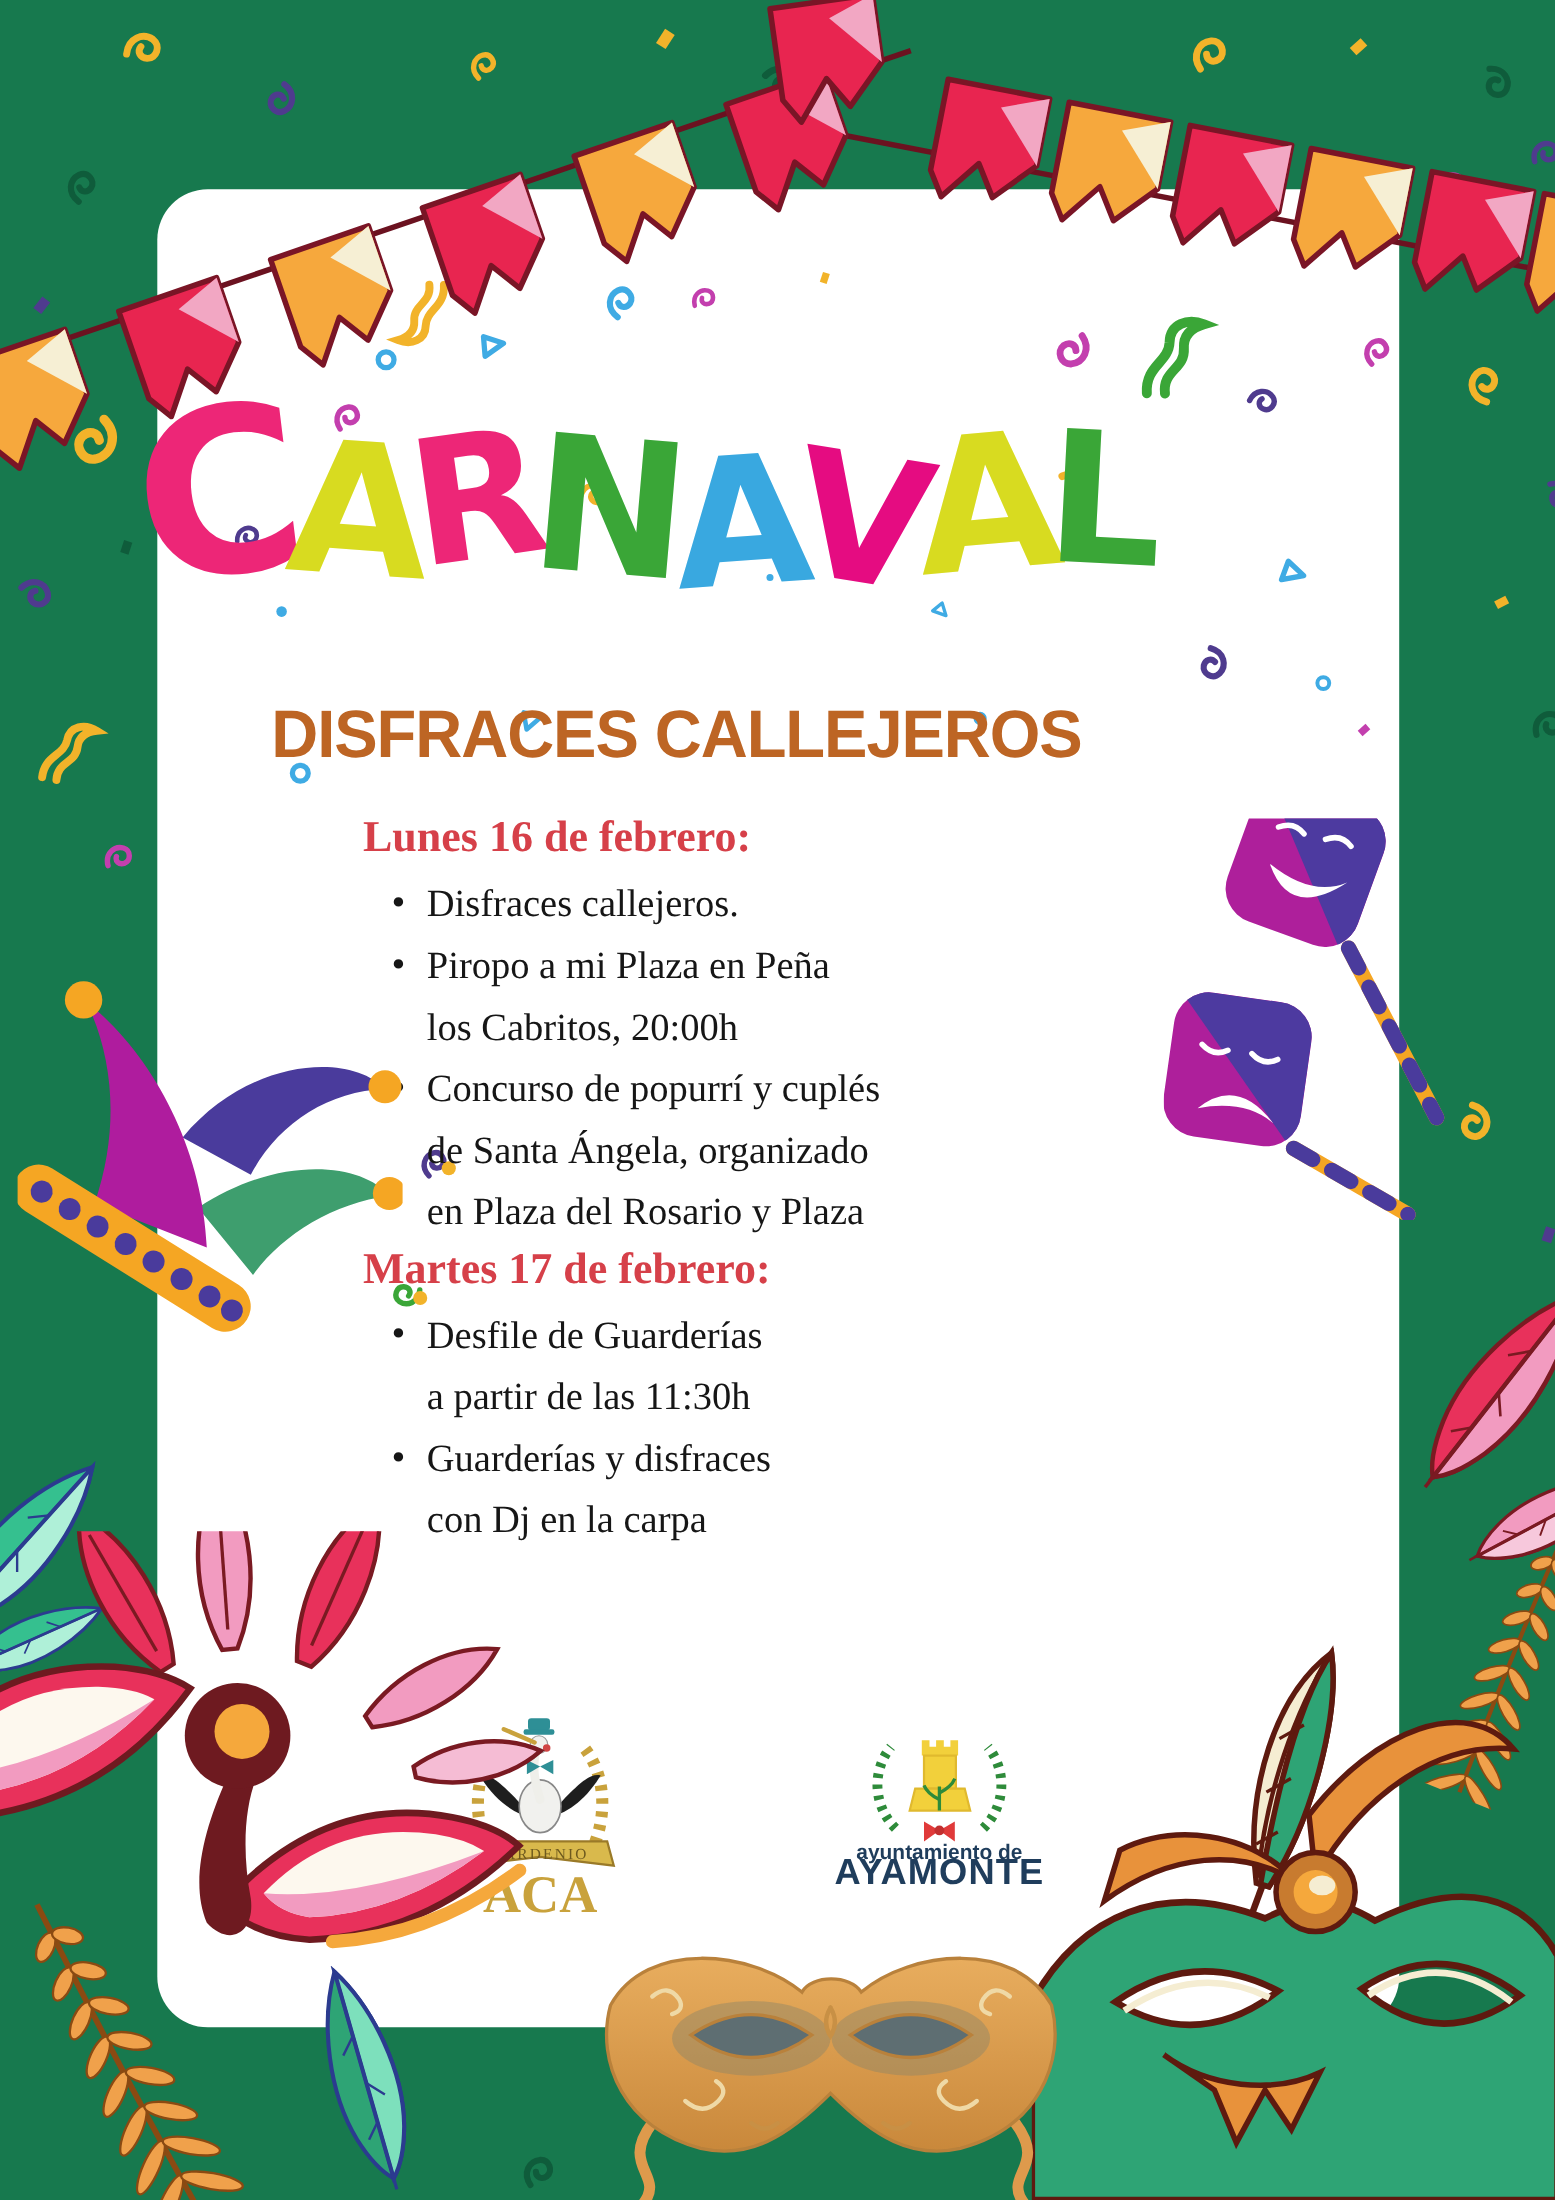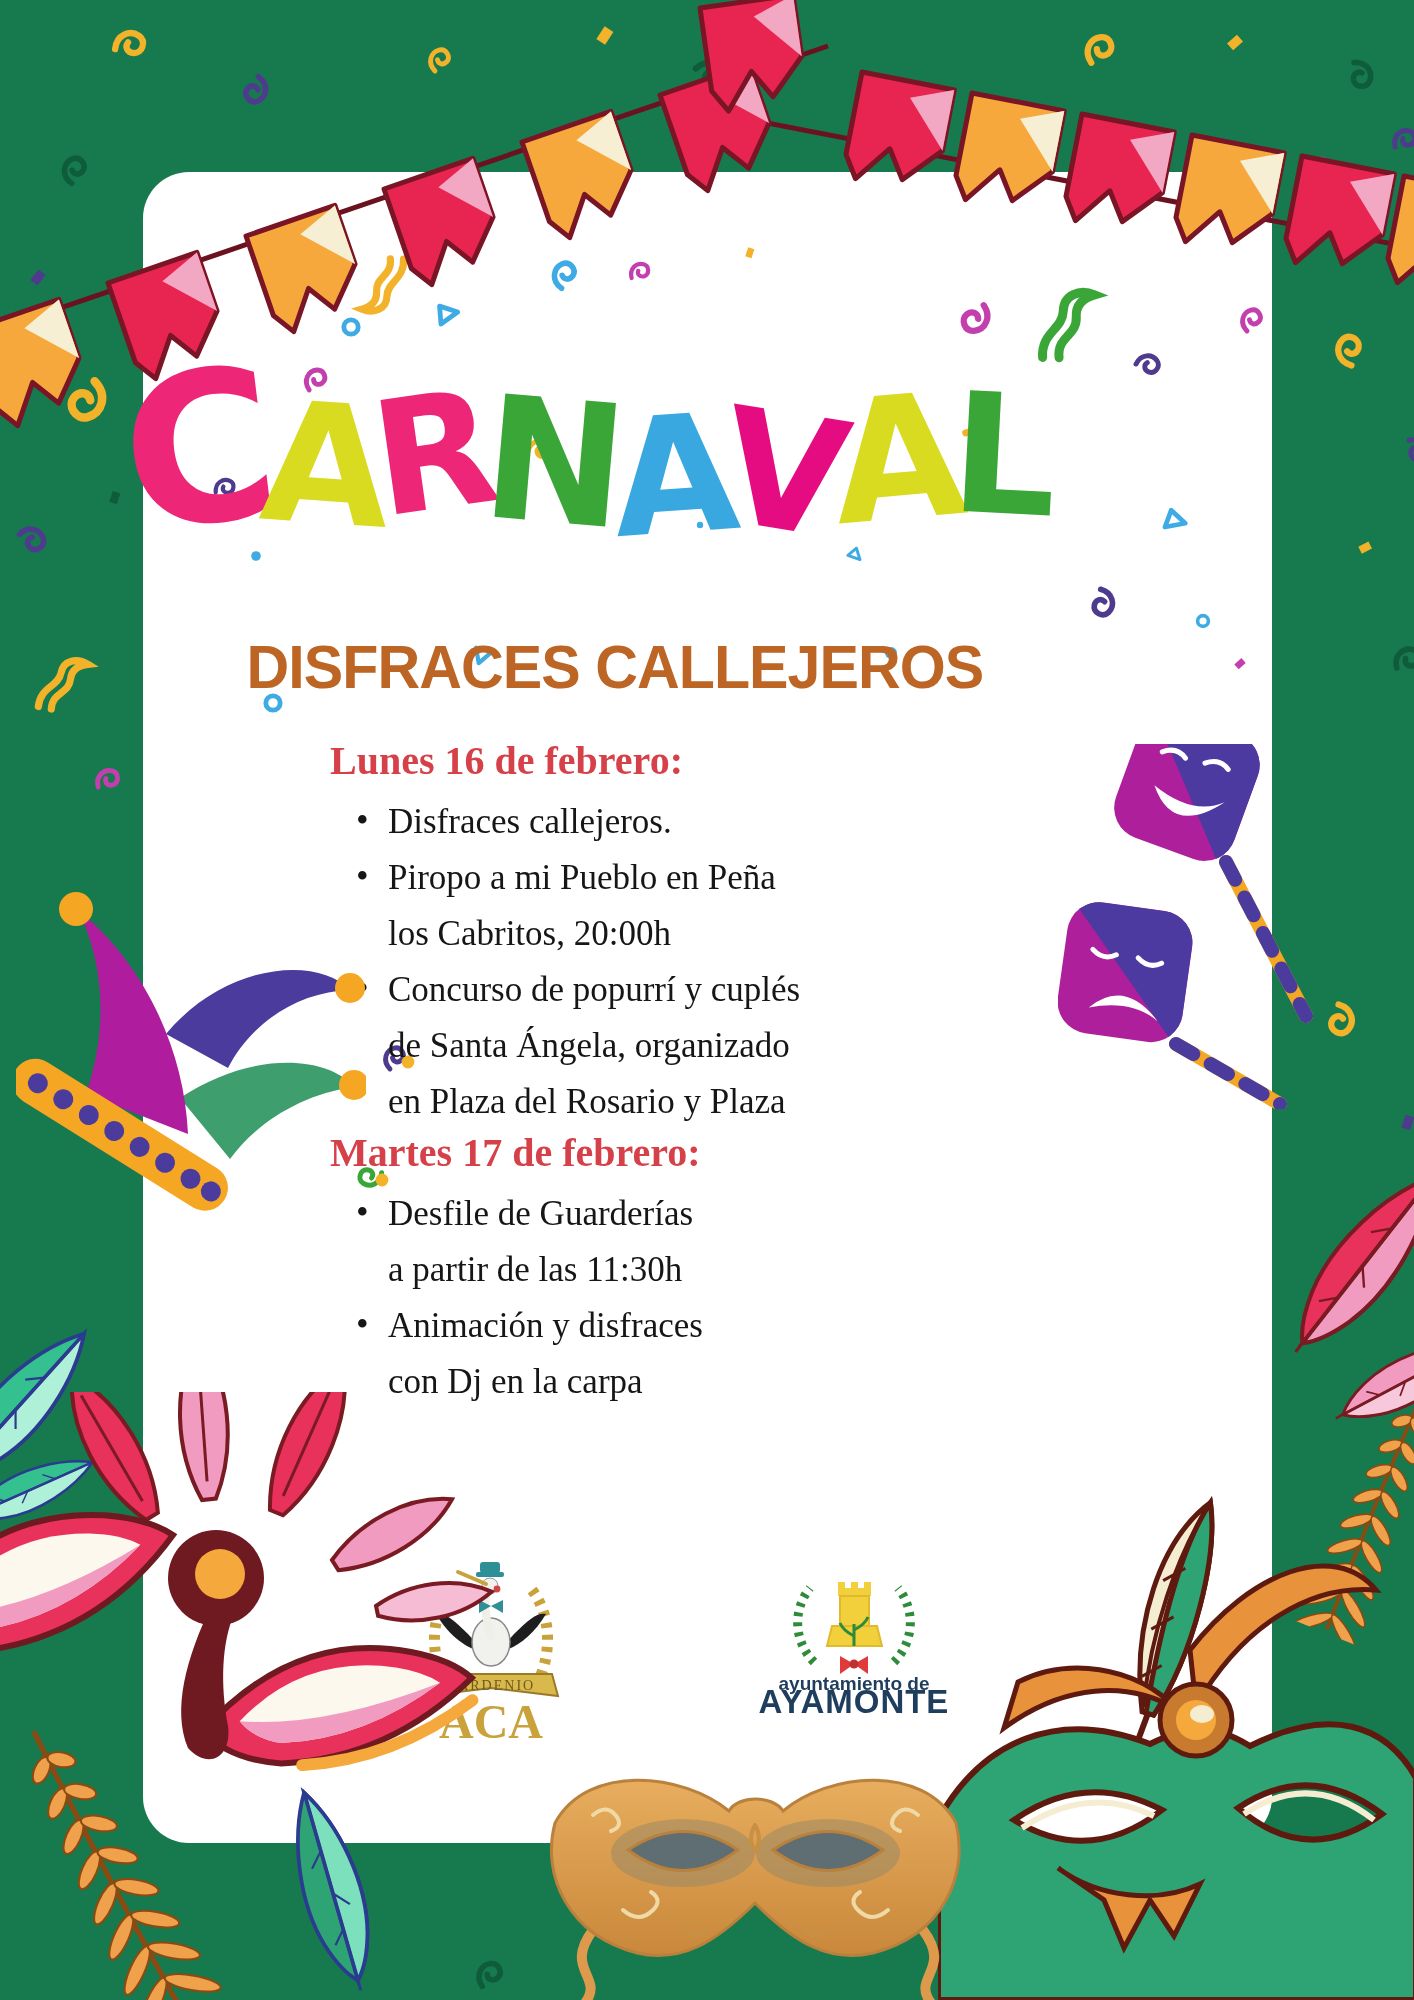--- a/index.html
+++ b/index.html
@@ -314,37 +314,37 @@
 
   <div id="subtitle" style="color: rgb(189, 101, 36);">DISFRACES CALLEJEROS</div>
 
   <div id="schedule">
     <h3 style="color: rgb(214, 64, 73);">Lunes 16 de febrero:</h3>
     <ul>
       <li>
         <div>Disfraces callejeros.</div>
       </li>
       <li>
-        <div>Piropo a mi Pueblo en Peña</div>
+        <div>Piropo a mi Plaza en Peña</div>
         <div>los Cabritos, 20:00h</div>
       </li>
       <li>
         <div>Concurso de popurrí y cuplés</div>
         <div>de Santa Ángela, organizado</div>
         <div>en Plaza del Rosario y Plaza</div>
       </li>
     </ul>
     <h3 class="second" style="color: rgb(214, 64, 73);">Martes 17 de febrero:</h3>
     <ul>
       <li>
         <div>Desfile de Guarderías</div>
         <div>a partir de las 11:30h</div>
       </li>
       <li>
-        <div>Animación y disfraces</div>
+        <div>Guarderías y disfraces</div>
         <div>con Dj en la carpa</div>
       </li>
     </ul>
   </div>
 
   <svg id="aca-logo" class="logo" width="150" height="190" viewBox="0 0 150 190">
     <path d="M30,130 C14,100 14,60 34,34" stroke="#C9A23C" stroke-width="11" fill="none" stroke-dasharray="5 7"></path>
     <path d="M120,130 C136,100 136,60 116,34" stroke="#C9A23C" stroke-width="11" fill="none" stroke-dasharray="5 7"></path>
     <path d="M52,78 C36,62 28,56 20,58 C33,80 52,94 68,96 Z" fill="#1E1E1E"></path>
     <path d="M98,78 C114,62 122,56 130,58 C117,80 98,94 82,96 Z" fill="#1E1E1E"></path>

